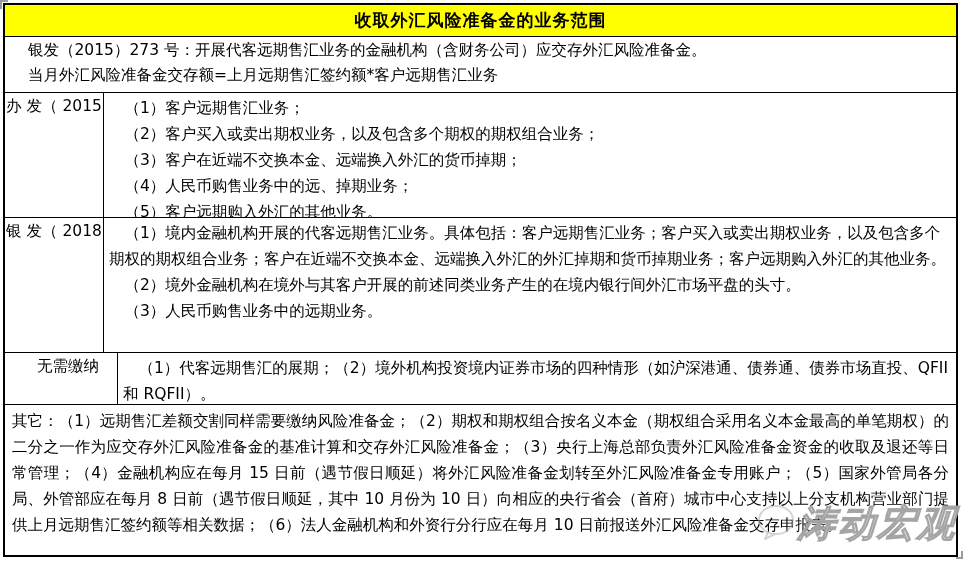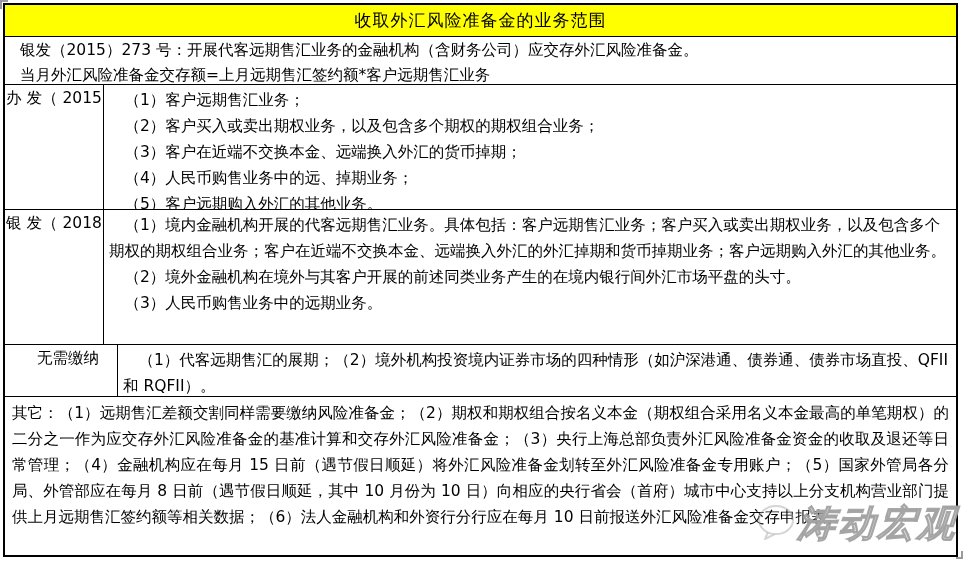--- a/index.html
+++ b/index.html
@@ -16,27 +16,27 @@
     left: 3px; top: 3px;
     width: 955px; height: 554px;
     border: 2px solid #000;
     background: #fff;
   }
   .header-row {
     height: 32px;
     background: #FFFF00;
     border-bottom: 1px solid #000;
     display: flex; align-items: center; justify-content: center;
-    font-size: 17px; font-weight: normal;
+    font-size: 17px; font-weight: bold;
     letter-spacing: 1px;
   }
   .intro-row {
-    height: 48px;
+    height: 56px;
     border-bottom: 1px solid #000;
-    padding: 1px 15px;
+    padding: 1px 23px;
     overflow: hidden;
   }
   .intro-row .line { line-height: 25px; font-size: 15.5px; white-space: nowrap; }
   .section-row {
     display: flex;
     border-bottom: 1px solid #000;
     overflow: hidden;
   }
   .section-row.h2015 { height: 125px; }
   .section-row.h2018 { height: 135px; }

